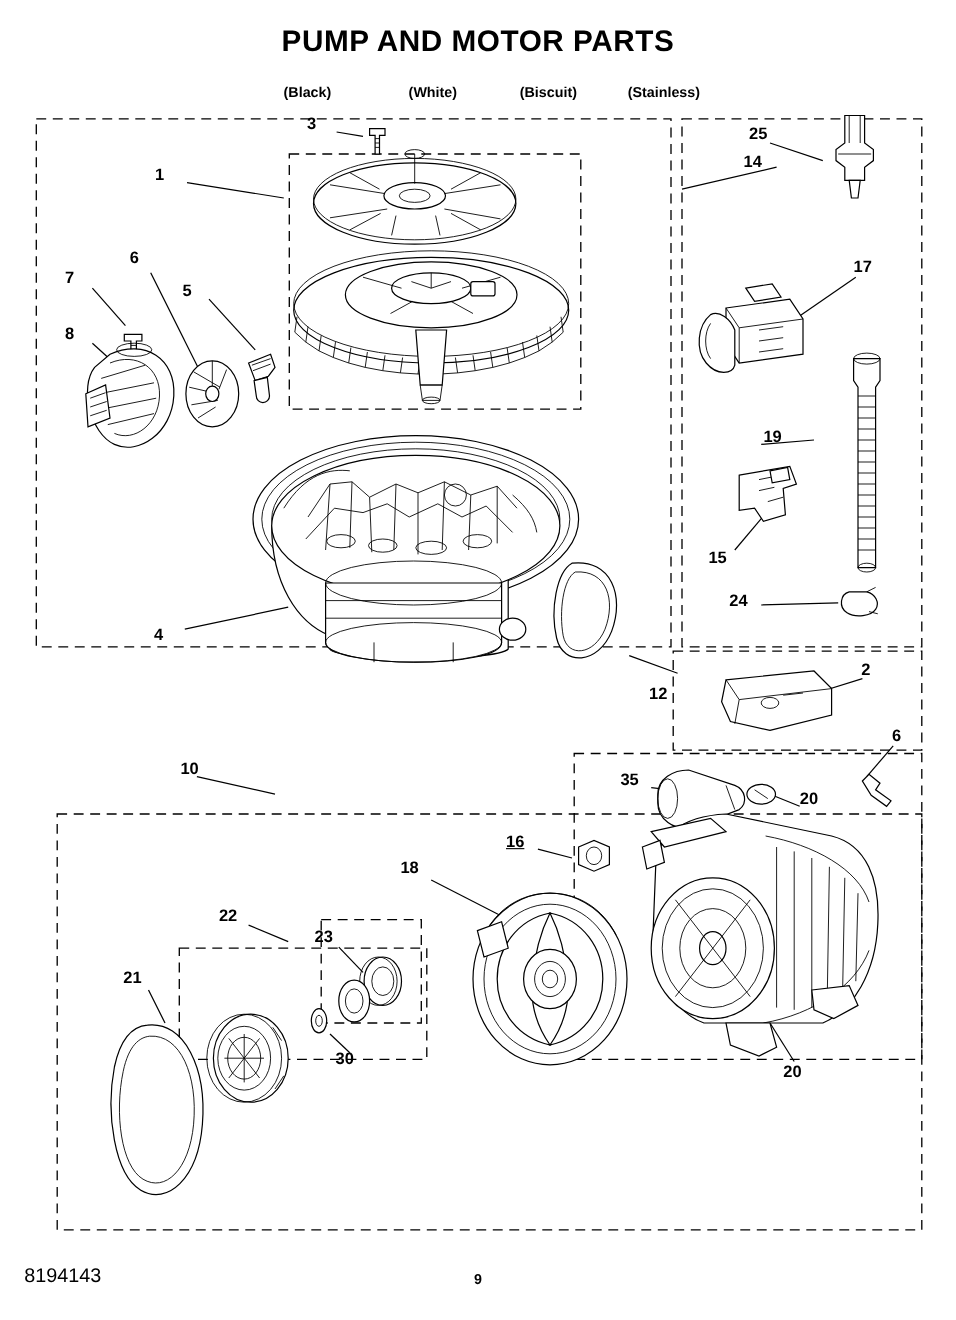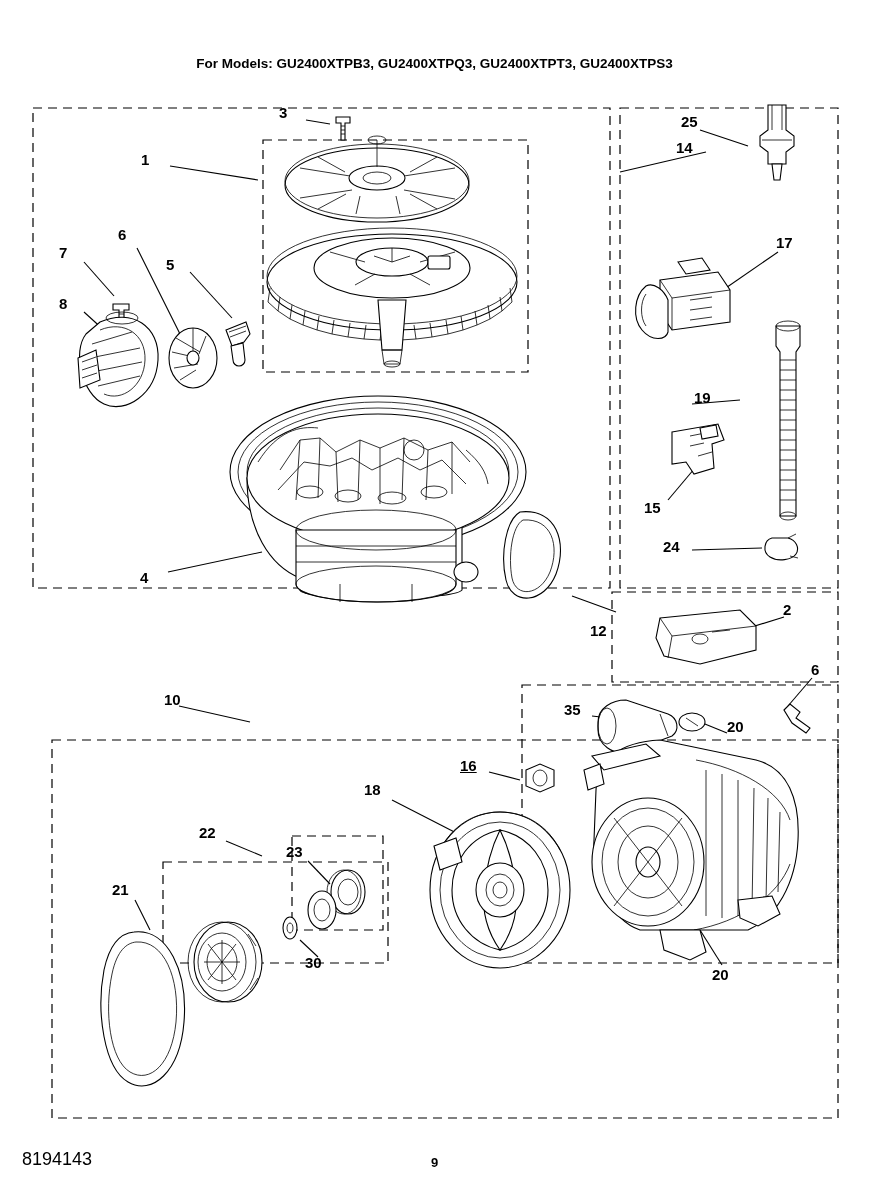--- a/index.html
+++ b/index.html
@@ -90,21 +90,24 @@
   .ln { stroke: #000; stroke-width: 1.1; fill: none; }
   .lnt { stroke: #000; stroke-width: 0.8; fill: none; }
   .dash { stroke: #000; stroke-width: 1.2; fill: none; stroke-dasharray: 9 6; }
   .fillw { fill: #ffffff; stroke: #000; stroke-width: 1.1; }
 </style>
 </head>
 <body>
 
 <div id="sheet">
 
-  <div class="models">For Models: GU2400XTPB3, GU2400XTPQ3, GU2400XTPT3, GU2400XTPS3</div>
+  <div class="title">PUMP AND MOTOR PARTS</div>
+  <div class="colors">
+    <span class="c1">(Black)</span><span class="c2">(White)</span><span class="c3">(Biscuit)</span><span class="c4">(Stainless)</span>
+  </div>
 
   <svg class="art" viewBox="0 0 869 1200">
 
     <g>
 
       <path class="dash" d="M33 108 L610 108 L610 588 L33 588 Z"></path>
 
       <path class="dash" d="M263 140 L528 140 L528 372 L263 372 Z"></path>
 
       <path class="dash" d="M620 108 L838 108 L838 588 L620 588 Z"></path>

